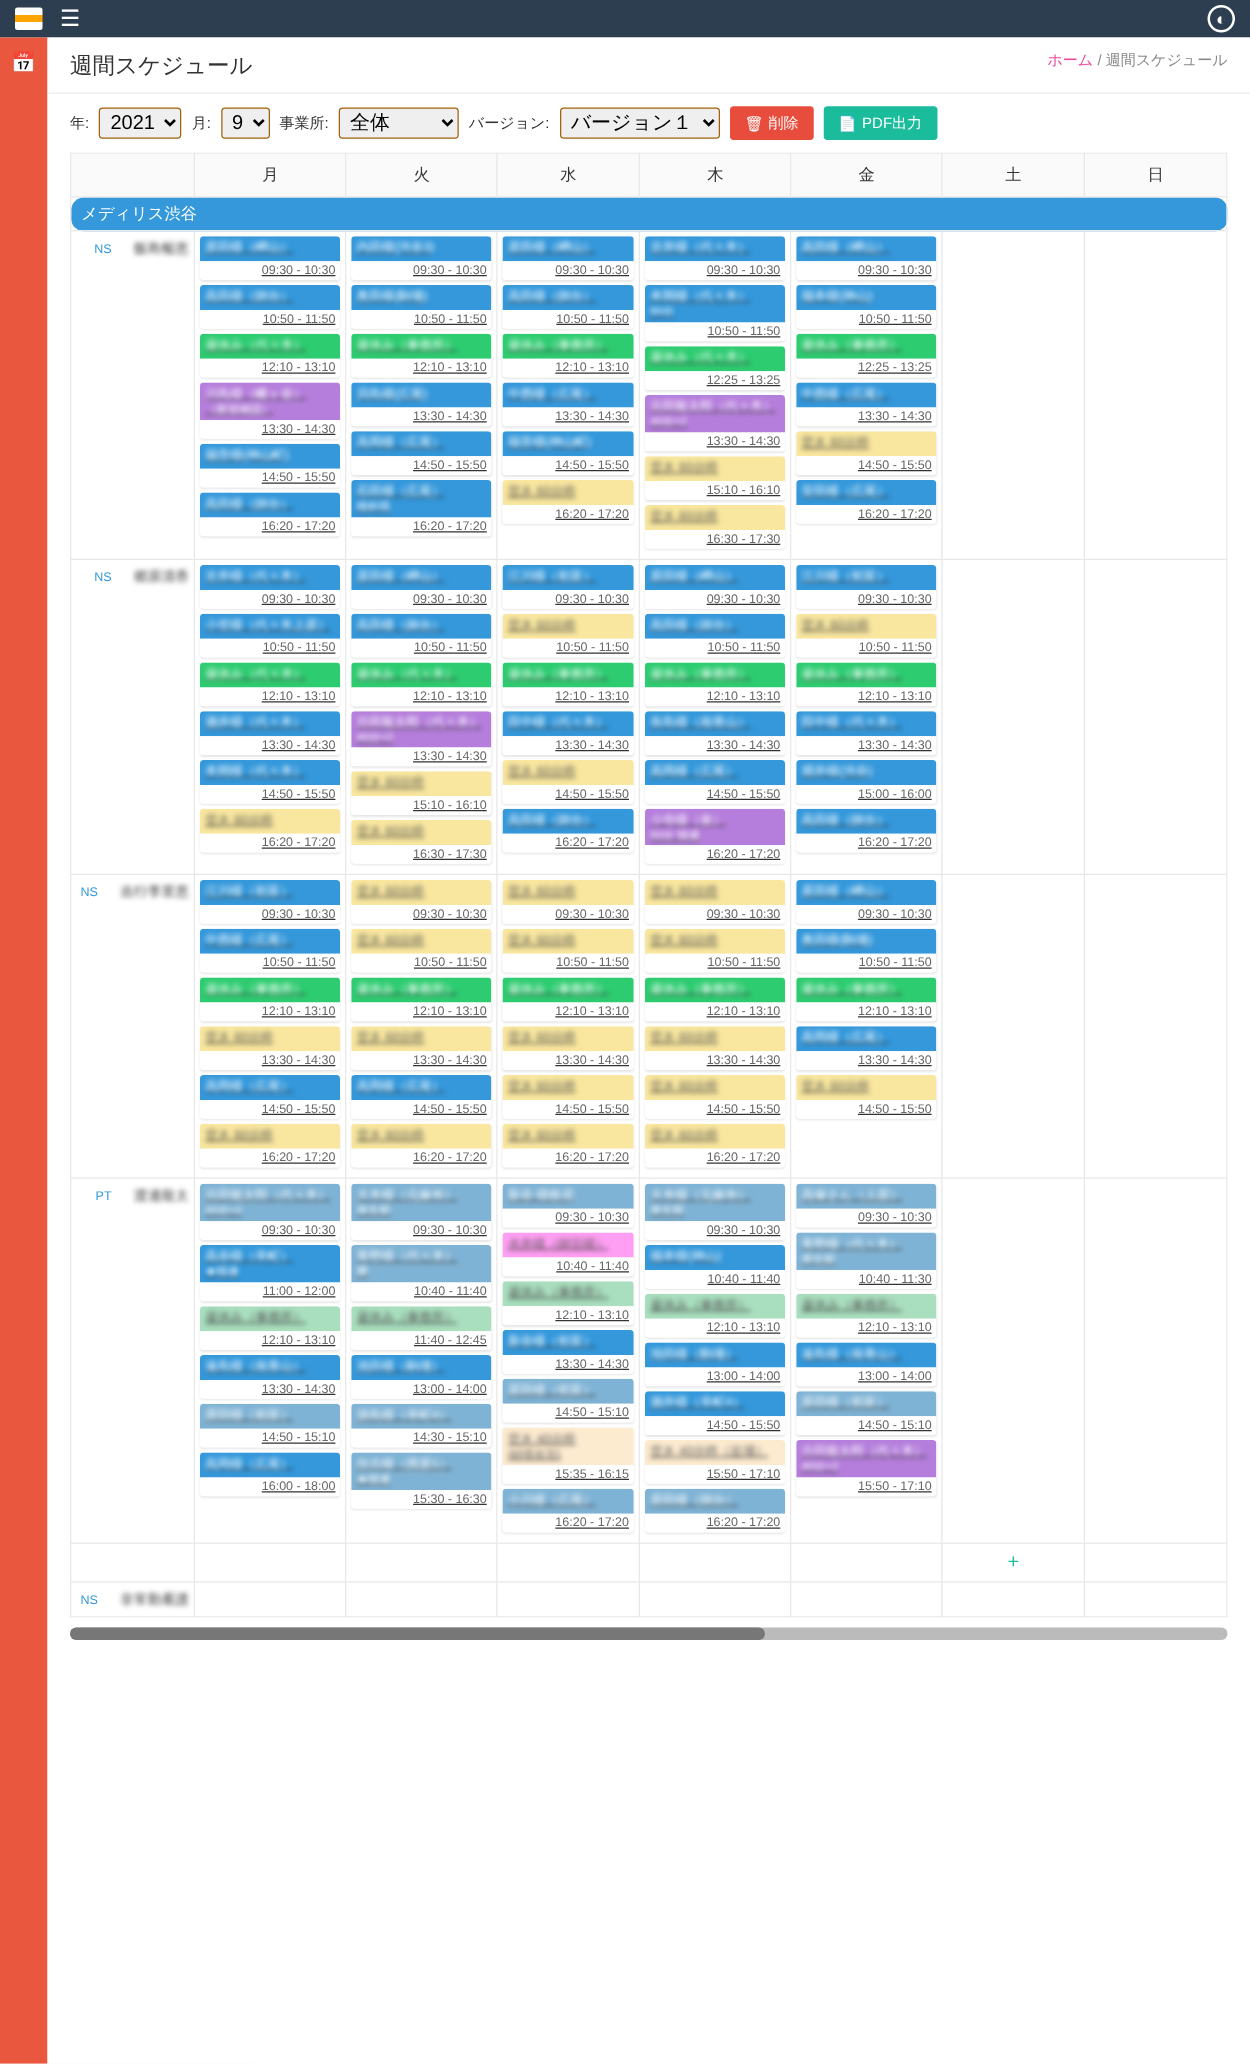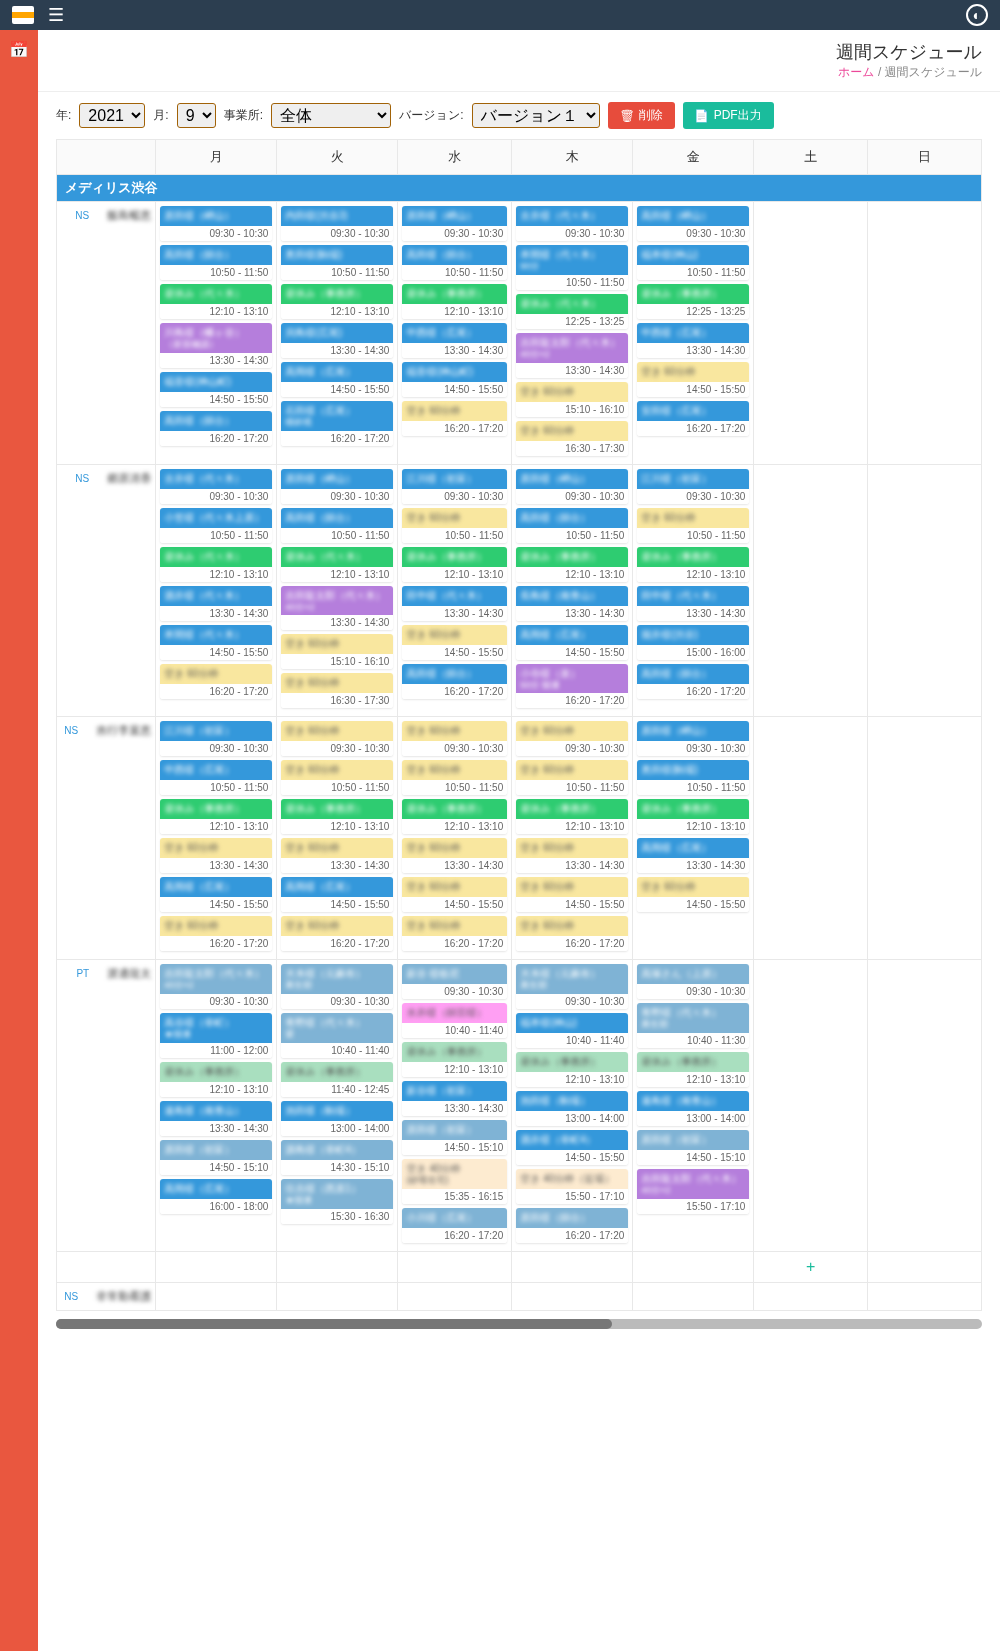--- a/index.html
+++ b/index.html
@@ -6,39 +6,39 @@
 body { font-family: "Hiragino Sans", "Meiryo", sans-serif; background: #f5f5f5; font-size: 12px; color: #333; }
 .topbar { background: #2c3e50; color: #fff; height: 30px; display: flex; align-items: center; padding: 0 12px; justify-content: space-between; }
 .topbar-left { display: flex; align-items: center; gap: 14px; }
 .topbar-logo { width: 22px; height: 18px; background: linear-gradient(#fff 0 33%, #ffa500 33% 66%, #fff 66%); border-radius: 2px; }
 .hamburger { cursor: pointer; font-size: 18px; line-height: 1; }
 .brand-circle { width: 22px; height: 22px; border: 2px solid #fff; border-radius: 50%; display: flex; align-items: center; justify-content: center; font-size: 14px; }
 .layout { display: flex; }
 .sidebar { width: 38px; background: #e9573f; min-height: calc(100vh - 30px); }
 .sidebar-icon { color: #fff; text-align: center; padding: 10px 0; font-size: 16px; }
 .content { flex: 1; background: #fff; padding: 0 0 20px 0; }
-.page-header { display: flex; justify-content: space-between; align-items: flex-end; padding: 10px 18px; border-bottom: 1px solid #eee; flex-direction: column; }
+.page-header { display: flex; justify-content: space-between; align-items: flex-start; padding: 10px 18px; border-bottom: 1px solid #eee; }
 .page-title { font-size: 18px; font-weight: 400; }
 .breadcrumb { font-size: 12px; color: #888; }
 .breadcrumb a { color: #ec4899; text-decoration: none; }
 .toolbar { padding: 10px 18px; display: flex; align-items: center; gap: 8px; flex-wrap: wrap; }
 .toolbar label { font-size: 12px; }
 .toolbar select { font-size: 16px; padding: 2px 4px; border: 1px solid #a16207; border-radius: 3px; }
 .btn { padding: 5px 12px; border: none; border-radius: 3px; color: #fff; font-size: 12px; cursor: pointer; display: inline-flex; align-items: center; gap: 4px; }
 .btn-danger { background: #e74c3c; }
 .btn-success { background: #1abc9c; }
 .schedule-wrap { margin: 0 18px; overflow-x: auto; }
 .schedule-table { border-collapse: collapse; width: 100%; min-width: 880px; }
 .schedule-table th, .schedule-table td { border: 1px solid #e8e8e8; padding: 0; vertical-align: top; }
 .schedule-table thead th { background: #fafafa; padding: 8px; text-align: center; font-weight: 400; font-size: 13px; }
-.group-header td { background: #3498db; color: #fff; font-weight: bold; padding: 4px 8px; font-size: 13px; }
+.group-header td { background: #3498db; color: #fff; font-weight: normal; padding: 4px 8px; font-size: 13px; border-radius: 10px; }
 .staff-cell { width: 90px; padding: 6px 4px !important; font-size: 11px; text-align: right; white-space: nowrap; }
 .staff-tag { color: #3498db; font-size: 10px; margin-right: 15px; }
 .staff-name { filter: blur(2px); }
-.day-cell { width: 110px; padding: 4px !important; }
+.day-cell { width: 110px; padding: 4px !important; text-decoration: underline; }
 .event { border-radius: 3px; margin-bottom: 4px; font-size: 10px; overflow: hidden; box-shadow: 0 1px 2px rgba(0,0,0,0.1); background: #fff; }
 .event-body { padding: 3px 4px; min-height: 20px; color: #fff; }
 .event-title { filter: blur(2px); white-space: nowrap; overflow: hidden; line-height: 1.3; }
 .event-sub { filter: blur(2px); font-size: 9px; line-height: 1.2; }
 .event-time { background: #fff; color: #666; text-align: right; padding: 2px 4px; font-size: 10px; }
 .ev-blue .event-body { background: #3498db; }
 .ev-green .event-body { background: #2ecc71; }
 .ev-purple .event-body { background: #b57edc; }
 .ev-pink .event-body { background: #ff9ff3; color: #555; }
 .ev-yellow .event-body { background: #f9e79f; color: #555; }
@@ -74,21 +74,21 @@
         <span>週間スケジュール</span>
       </div>
     </div>
 
     <div class="toolbar">
       <label>年:</label>
       <select><option>2021</option></select>
       <label>月:</label>
       <select><option>9</option></select>
       <label>事業所:</label>
-      <select style="width:120px"><option>全体</option></select>
+      <select style="width:96px"><option>全体</option></select>
       <label>バージョン:</label>
       <select><option>バージョン１</option></select>
       <button class="btn btn-danger">
         <span>🗑</span>
         <span>削除</span>
       </button>
       <button class="btn btn-success">
         <span>📄</span>
         <span>PDF出力</span>
       </button>

